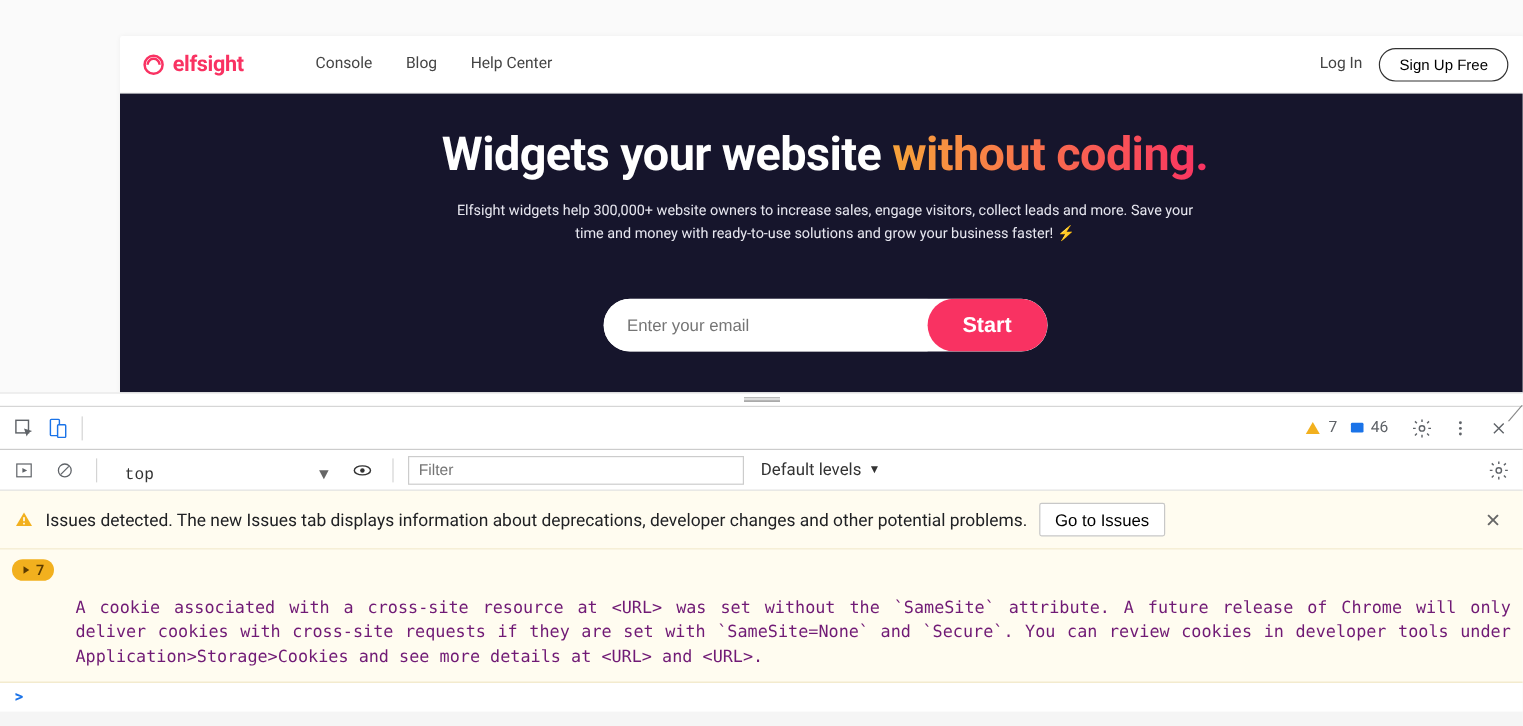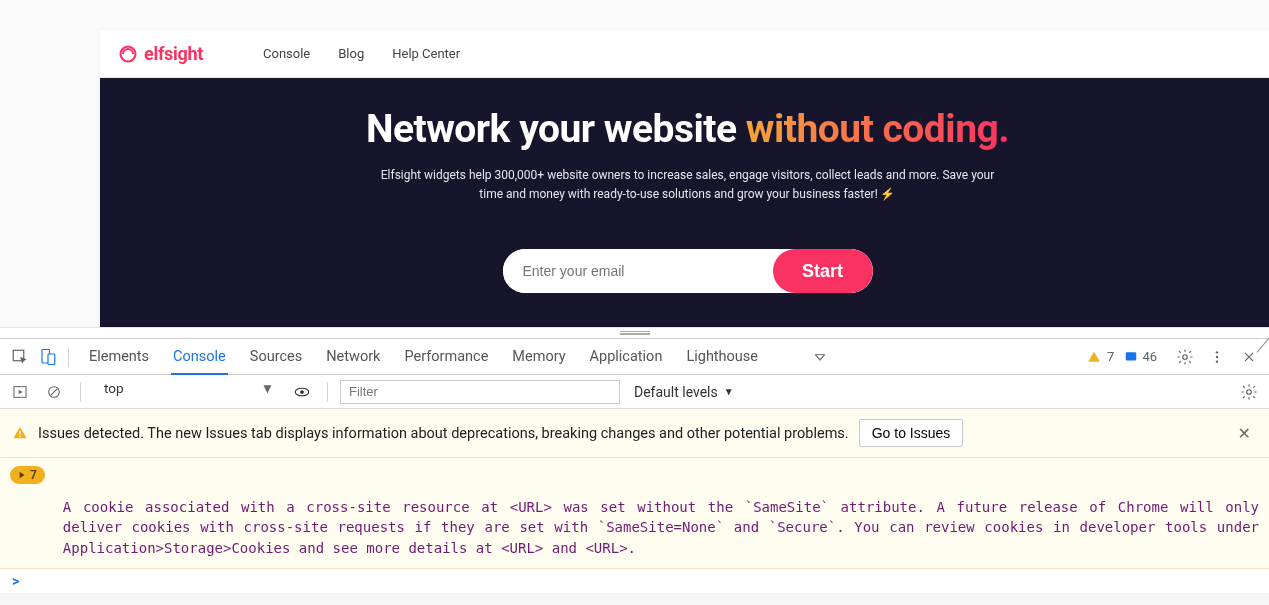--- a/index.html
+++ b/index.html
@@ -44,21 +44,21 @@
 .tab.active { color:#1a73e8; }
 .tab.active::after { content:""; position:absolute; left:-2px; right:-2px; bottom:-1px; height:2px; background:#1a73e8; }
 .tab-more { margin-left: 24px; }
 .tab-right { margin-left: auto; display: flex; align-items:center; gap: 4px; }
 .warn-ico { color: #e5a50a; }
 .info-ico { color: #1a73e8; }
 .count-warn { color:#5f6368; margin: 0 6px 0 2px; font-size:13px;}
 .count-info { color:#5f6368; font-size:13px;}
 
 .filterbar { display: flex; align-items: center; height: 34px; padding: 0 6px; border-bottom: 1px solid #ddd; gap: 6px;}
-.ctx-sel { display:flex; align-items:flex-start; gap:2px; padding:0 8px 0 10px; height: 26px; border:1px solid transparent; cursor:pointer; min-width:190px;}
+.ctx-sel { display:flex; align-items:flex-end; gap:2px; padding:0 8px 0 10px; height: 26px; border:1px solid transparent; cursor:pointer; min-width:190px;font-family:Liberation Mono, monospace;}
 .ctx-label { color:#333; }
 .ctx-arrow { color:#666; margin-left:auto; }
 .eye { width:26px; height:26px; display:flex; align-items:center; justify-content:center;}
 .filter-inp { height: 24px; width: 280px; border: 1px solid #ccc; padding: 0 8px; font-size: 13px; color:#888; outline:none;}
 .levels { display:flex; align-items:center; gap:6px; cursor:pointer; color:#333; font-size:14px; margin-left: 8px;}
 .filter-right { margin-left:auto; }
 
 .issues-bar { display:flex; align-items:center; padding: 10px 12px; background:#fffcf0; border-bottom:1px solid #f0e7c5; font-size:14.5px; color:#202124;}
 .issues-bar .warn-tri { color:#e5a50a; margin-right:10px;}
 .goto-issues { margin-left:10px; border:1px solid #c8c8c8; background:#fff; padding:5px 12px; font-size:14px; border-radius:2px; cursor:pointer;}
@@ -86,25 +86,29 @@
             <circle cx="12" cy="12" r="9" fill="none" stroke="#f93262" stroke-width="2.5"></circle>
             <path d="M6 12 A6 6 0 0 1 18 12" fill="none" stroke="#f93262" stroke-width="2.5"></path>
           </svg>
         <span class="brand-name">elfsight</span>
       </div>
       <nav class="site-nav">
         <a href="#">Console</a>
         <a href="#">Blog</a>
         <a href="#">Help Center</a>
       </nav>
+      <div class="site-right">
+        <a href="#" class="login">Log In</a>
+        <button class="signup-btn">Sign Up Free</button>
+      </div>
     </header>
 
     <section class="hero">
       <h1 class="hero-h1">
-        <span>Network your website </span><span class="grad">without coding.</span>
+        <span>Widgets your website </span><span class="grad">without coding.</span>
       </h1>
       <p class="hero-sub">
         <span>Elfsight widgets help 300,000+ website owners to increase sales, engage visitors, collect leads and more. Save your time and money with ready-to-use solutions and grow your business faster! </span><span class="bolt">⚡</span>
       </p>
       <div class="email-cta">
         <input class="email-input" placeholder="Enter your email" style="">
         <button class="start-btn">Start</button>
       </div>
     </section>
   </div>
@@ -129,36 +133,20 @@
         </svg>
     </div>
     <div class="tab-icon-btn">
       <svg width="18" height="18" viewBox="0 0 24 24">
           <rect x="4" y="2" width="10" height="18" rx="1" fill="none" stroke="#1a73e8" stroke-width="1.6"></rect>
           <rect x="12" y="8" width="9" height="14" rx="1" fill="#fff" stroke="#1a73e8" stroke-width="1.6"></rect>
         </svg>
     </div>
     <div class="tab-sep"></div>
 
-    <div class="tabs">
-      <div class="tab">Elements</div>
-      <div class="tab active">Console</div>
-      <div class="tab">Sources</div>
-      <div class="tab">Network</div>
-      <div class="tab">Performance</div>
-      <div class="tab">Memory</div>
-      <div class="tab">Application</div>
-      <div class="tab">Lighthouse</div>
-      <div class="tab-icon-btn tab-more">
-        <svg width="14" height="14" viewBox="0 0 24 24">
-            <path d="M4 8 L20 8 L12 18 Z" fill="none" stroke="#5f6368" stroke-width="1.6"></path>
-            <path d="M4 8 L12 16 L20 8" fill="none" stroke="#5f6368" stroke-width="1.6"></path>
-          </svg>
-      </div>
-    </div>
 
     <div class="tab-right">
       <svg width="14" height="14" viewBox="0 0 24 24" class="warn-ico">
           <path d="M12 3 L22 20 L2 20 Z" fill="#f2b01e"></path>
         </svg>
       <span class="count-warn">7</span>
       <svg width="14" height="14" viewBox="0 0 24 24" class="info-ico">
           <rect x="3" y="4" width="18" height="14" rx="2" fill="#1a73e8"></rect>
         </svg>
       <span class="count-info">46</span>
@@ -220,21 +208,21 @@
         </svg>
     </div>
   </div>
 
   <div class="issues-bar">
     <svg width="16" height="16" viewBox="0 0 24 24" class="warn-tri">
         <path d="M12 3 L22 20 L2 20 Z" fill="#f2b01e"></path>
         <rect x="11" y="9" width="2" height="5" fill="#fff"></rect>
         <rect x="11" y="16" width="2" height="2" fill="#fff"></rect>
       </svg>
-    <span>Issues detected. The new Issues tab displays information about deprecations, breaking changes and other potential problems.</span>
+    <span>Issues detected. The new Issues tab displays information about deprecations, developer changes and other potential problems.</span>
     <button class="goto-issues">Go to Issues</button>
     <span class="issues-close">✕</span>
   </div>
 
   <div class="log-row">
     <span class="log-badge">
       <svg width="8" height="8" viewBox="0 0 10 10">
           <path d="M2 1 L8 5 L2 9 Z" fill="#5c3b00"></path>
         </svg>
       <span>7</span>

